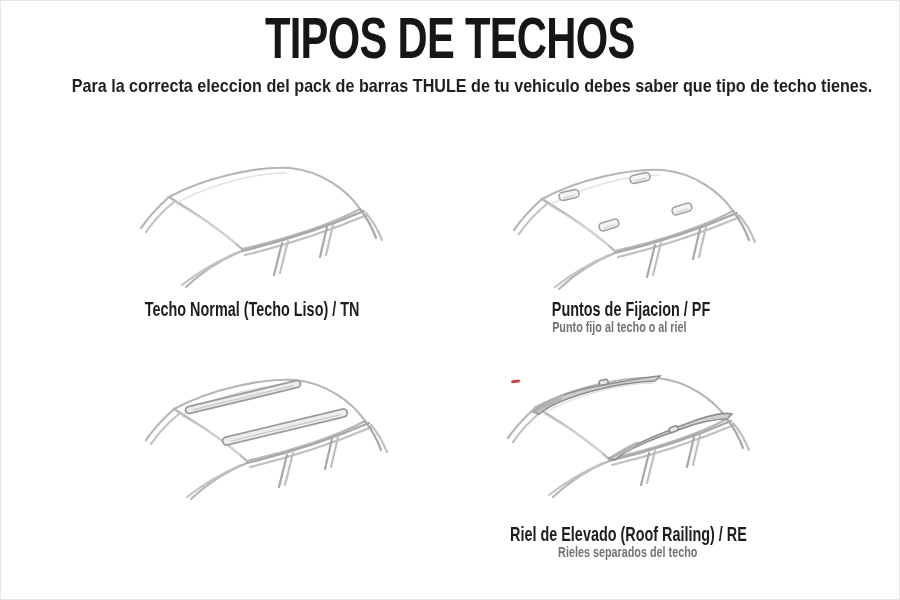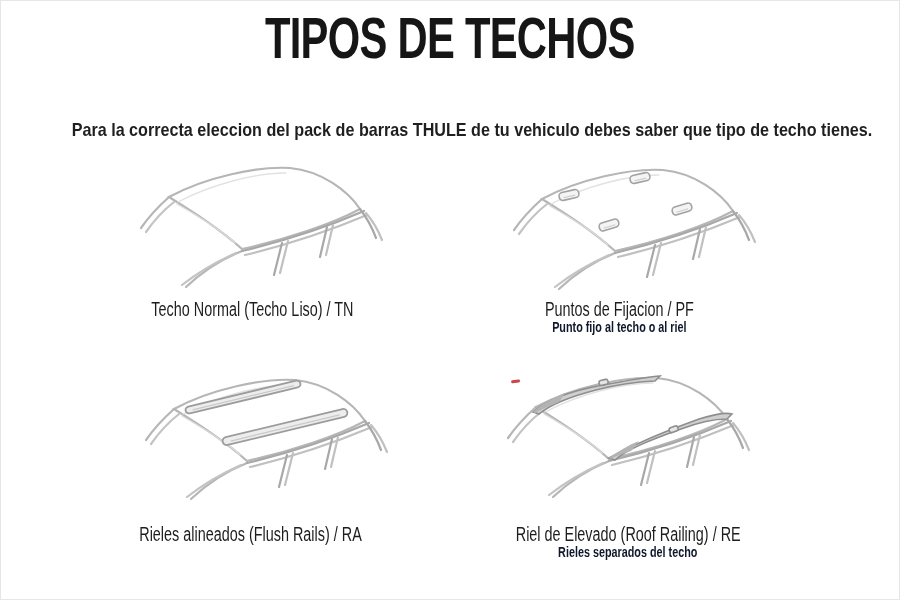--- a/index.html
+++ b/index.html
@@ -9,24 +9,24 @@
     font-family:"Liberation Sans",sans-serif;color:#1c1c1c;
   }
   .abs{position:absolute;}
   .center{text-align:center;}
   
   .cx{display:inline-block;white-space:nowrap;transform:scaleX(0.72);transform-origin:50% 50%;}
   .cx-wide{display:inline-block;white-space:nowrap;transform:scaleX(0.85);transform-origin:50% 50%;}
 
   .title{left:0;right:0;top:8px;font-size:58px;line-height:58px;font-weight:700;color:#161616;letter-spacing:-1px;}
   .intro{left:0;right:0;top:74px;font-size:19px;line-height:22px;font-weight:700;color:#1f1f1f;}
-  .intro div{height:22px;margin-top:44px;}
+  .intro div{height:22px;}
 
-  .caption{font-size:20px;line-height:20px;font-weight:400;color:#1d1d1d;}
-  .subcaption{font-size:15px;line-height:16px;font-weight:700;color:#0f172a;}
+  .caption{font-size:20px;line-height:20px;font-weight:700;color:#1d1d1d;}
+  .subcaption{font-size:15px;line-height:16px;font-weight:700;color:#737373;}
 
   figure{margin:0;padding:0;}
   svg{display:block;}
 </style>
 </head>
 <body>
 
 <div class="page">
 
   <svg width="0" height="0" style="position:absolute" aria-hidden="true">
@@ -92,21 +92,21 @@
             <rect x="-10" y="-4" width="20" height="8" rx="3.5"></rect>
             <line x1="-6" y1="1.5" x2="6" y2="1.5" stroke="#cccccc" stroke-width="1.1"></line>
           </g>
         <g transform="translate(100,62) rotate(-17)">
             <rect x="-10" y="-4" width="20" height="8" rx="3.5"></rect>
             <line x1="-6" y1="1.5" x2="6" y2="1.5" stroke="#cccccc" stroke-width="1.1"></line>
           </g>
       </g>
     </svg>
   </figure>
-  <div class="abs center caption" style="left:418px;top:298px;width:400px;">
+  <div class="abs center caption" style="left:430px;top:298px;width:400px;">
     <span class="cx">Puntos de Fijacion / PF</span>
   </div>
   <div class="abs center subcaption" style="left:418px;top:318px;width:400px;">
     <span class="cx">Punto fijo al techo o al riel</span>
   </div>
 
   <figure class="abs" style="left:140px;top:372px;">
     <svg width="250" height="140" viewBox="0 0 250 140">
       <use href="#roofBase" xlink:href="#roofBase"></use>
       <g>
@@ -114,23 +114,20 @@
           <rect x="-59" y="-3.5" width="118" height="7" rx="3.5" fill="#ededed" stroke="#9c9c9c" stroke-width="1.8"></rect>
           <line x1="-52" y1="0.8" x2="52" y2="0.8" stroke="#c9c9c9" stroke-width="1.2"></line>
         </g>
         <g transform="translate(144,54) rotate(-13.5)">
           <rect x="-64" y="-4" width="128" height="8" rx="4" fill="#ededed" stroke="#9c9c9c" stroke-width="1.8"></rect>
           <line x1="-56" y1="1" x2="56" y2="1" stroke="#c9c9c9" stroke-width="1.2"></line>
         </g>
       </g>
     </svg>
   </figure>
-  <div class="abs center caption" style="left:50px;top:523px;width:400px;">
-    <span class="cx">Rieles alineados (Flush Rails) / RA</span>
-  </div>
 
   <figure class="abs" style="left:502px;top:370px;">
     <svg width="250" height="140" viewBox="0 0 250 140">
       <use href="#roofBase" xlink:href="#roofBase"></use>
       <g stroke="#8e8e8e" stroke-width="1.6">
 
         <path d="M30,41 C45,28 72,19 100,14 C122,10 142,6 157,5 L152,10 C130,11 108,15 93,19 C70,25 48,33 36,43 Z" fill="#cfcfcf"></path>
         <path d="M30,41 C40,32 52,26 62,22 L56,31 C47,35 38,38 33,42 Z" fill="#b3b3b3" stroke="none"></path>
         <rect x="96" y="9" width="9" height="5" rx="2" transform="rotate(-13 100 11)" fill="#e6e6e6"></rect>
 

